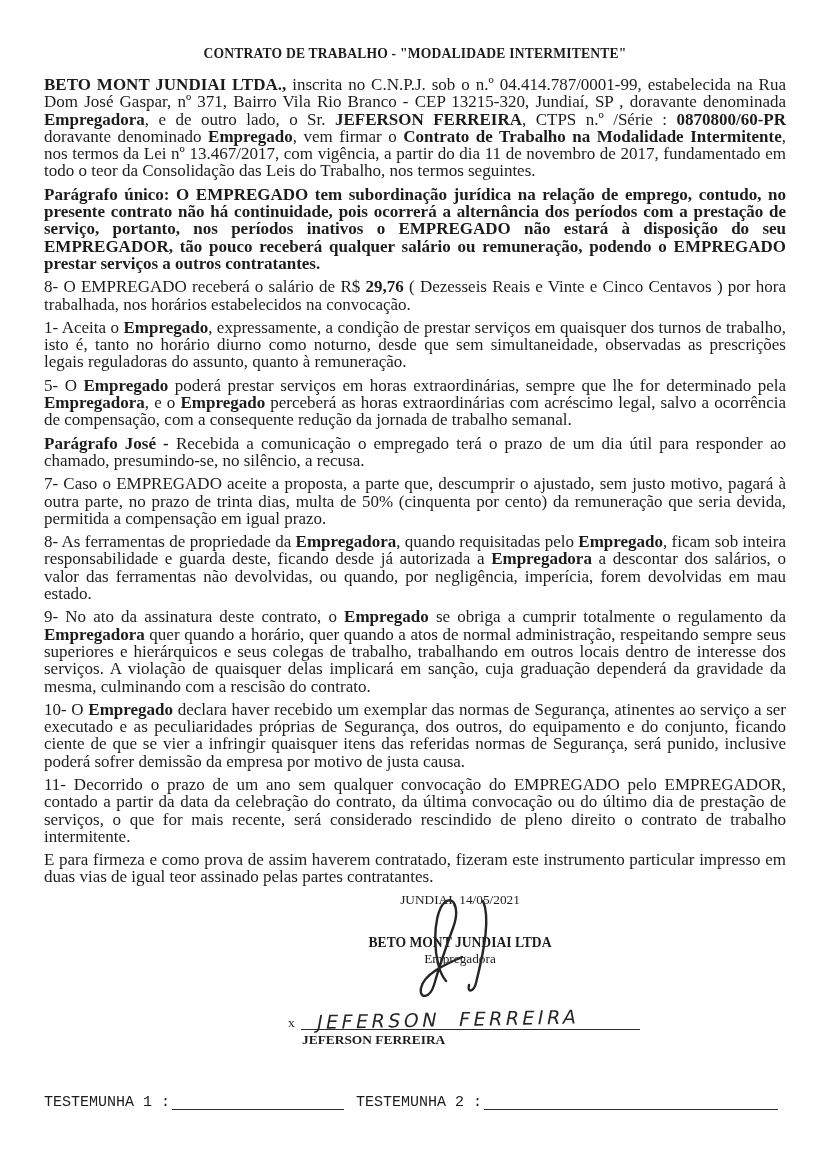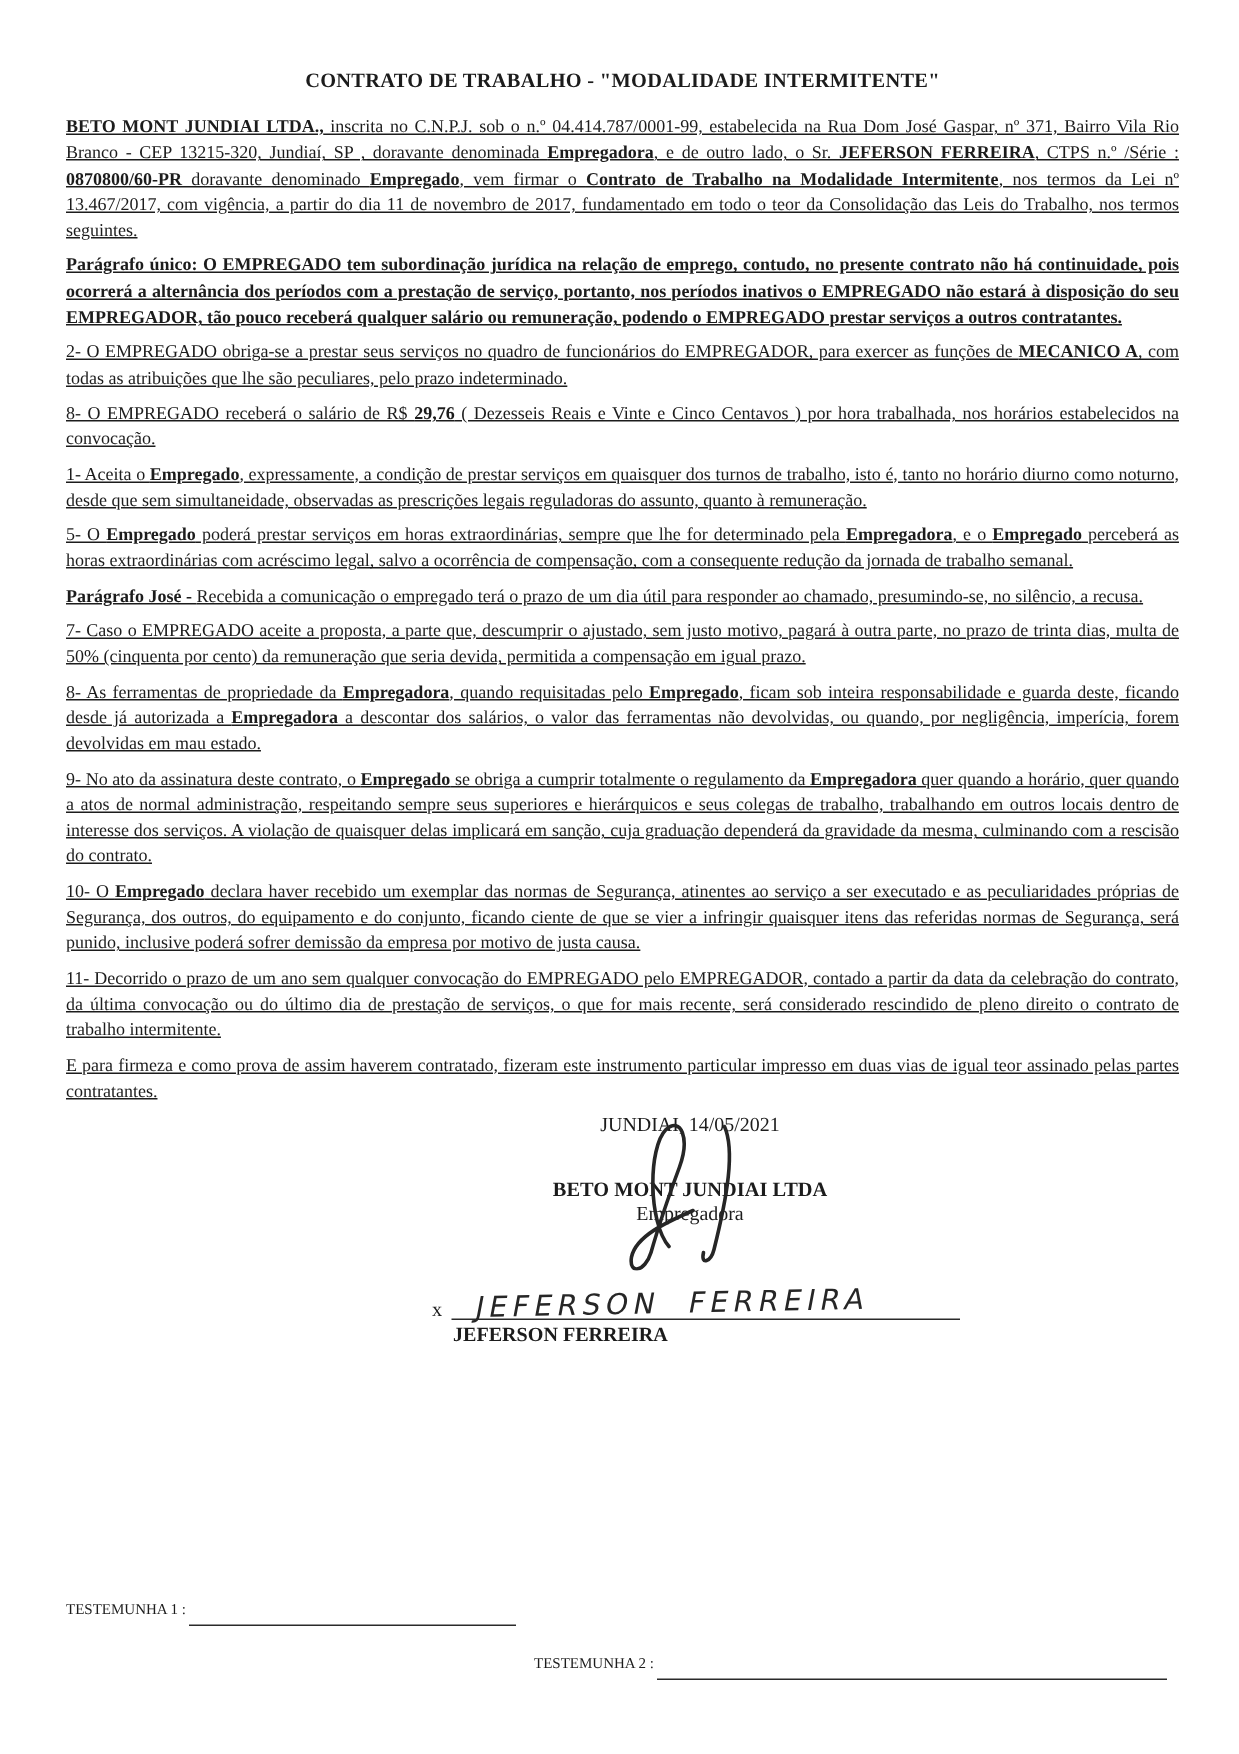--- a/index.html
+++ b/index.html
@@ -18,23 +18,22 @@
   .doc-title{
     text-align:center;
     font-weight:bold;
     font-size:13.6px;
     letter-spacing:.2px;
     margin:0 0 14px 0;
   }
   .para{
     margin:0 0 6px 0;
     text-align:justify;
-    font-size:12px;
+    font-size:17px;
     line-height:17.3px;
-    text-decoration:underline;
   }
   .para.no-gap{margin-bottom:0;}
   .para.all-bold{font-weight:bold;}
   .b{font-weight:bold;}
   .date-line{
     text-align:center;
     position:relative;
     left:45px;
     font-size:13.3px;
     margin-top:5px;
@@ -80,42 +79,42 @@
     transform-origin:left bottom;
   }
   .employee-name{
     margin:2px 0 0 258px;
     font-weight:bold;
     font-size:13.4px;
   }
   .witness-row{
     position:absolute;
     left:44px;right:48px;
-    top:1068px;
+    top:1094px;
     display:flex;
-    font-size:10px;
+    font-size:15px;
+    font-family:Liberation Mono, monospace;
   }
   .witness-group1{flex:0 0 300px;display:flex;}
-  .witness-group2{flex:1;display:flex;margin-left:12px;margin-top:36px;}
+  .witness-group2{flex:1;display:flex;margin-left:12px;}
   .witness-label{white-space:nowrap;}
   .uline{flex:1;border-bottom:1.2px solid #2a2a2a;height:15px;margin-left:2px;}
 </style>
 </head>
 <body>
 
 <div class="page">
   <div class="content">
 
     <div class="doc-title">CONTRATO DE TRABALHO - "MODALIDADE INTERMITENTE"</div>
 
     <p class="para"><span class="b">BETO MONT JUNDIAI LTDA.,</span><span> inscrita no C.N.P.J. sob o n.º 04.414.787/0001-99, estabelecida na Rua Dom José Gaspar, nº 371, Bairro Vila Rio Branco - CEP 13215-320, Jundiaí, SP , doravante denominada </span><span class="b">Empregadora</span><span>, e de outro lado, o Sr. </span><span class="b">JEFERSON FERREIRA</span><span>, CTPS n.º /Série : </span><span class="b">0870800/60-PR</span><span> doravante denominado </span><span class="b">Empregado</span><span>, vem firmar o </span><span class="b">Contrato de Trabalho na Modalidade Intermitente</span><span>, nos termos da Lei nº 13.467/2017, com vigência, a partir do dia 11 de novembro de 2017, fundamentado em todo o teor da Consolidação das Leis do Trabalho, nos termos seguintes.</span></p>
 
     <p class="para all-bold"><span class="b">Parágrafo único: O EMPREGADO tem subordinação jurídica na relação de emprego, contudo, no presente contrato não há continuidade, pois ocorrerá a alternância dos períodos com a prestação de serviço, portanto, nos períodos inativos o EMPREGADO não estará à disposição do seu EMPREGADOR, tão pouco receberá qualquer salário ou remuneração, podendo o EMPREGADO prestar serviços a outros contratantes.</span></p>
 
-    <p class="para"><span>2- O EMPREGADO obriga-se a prestar seus serviços no quadro de funcionários do EMPREGADOR, para exercer as funções de </span><span class="b">MECANICO A</span><span>, com todas as atribuições que lhe são peculiares, pelo prazo indeterminado.</span></p>
     <p class="para"><span>8- O EMPREGADO receberá o salário de R$ </span><span class="b">29,76</span><span> ( Dezesseis Reais  e Vinte e Cinco Centavos  ) por hora trabalhada, nos horários estabelecidos na convocação.</span></p>
     <p class="para"><span>1- Aceita o </span><span class="b">Empregado</span><span>, expressamente, a condição de prestar serviços em quaisquer dos turnos de trabalho, isto é, tanto no horário diurno como noturno, desde que sem simultaneidade, observadas as prescrições legais reguladoras do assunto, quanto à remuneração.</span></p>
     <p class="para"><span>5- O </span><span class="b">Empregado</span><span> poderá prestar serviços em horas extraordinárias, sempre que lhe for determinado pela </span><span class="b">Empregadora</span><span>, e o </span><span class="b">Empregado</span><span> perceberá as horas extraordinárias com acréscimo legal, salvo a ocorrência de compensação, com a consequente redução da jornada de trabalho semanal.</span></p>
     <p class="para"><span class="b">Parágrafo José - </span><span>Recebida a comunicação o empregado terá o prazo de um dia útil para responder ao chamado, presumindo-se, no silêncio, a recusa.</span></p>
     <p class="para"><span>7- Caso o EMPREGADO aceite a proposta, a parte que, descumprir o ajustado,  sem justo motivo, pagará à outra parte, no prazo de trinta dias, multa de 50% (cinquenta por cento) da remuneração que seria devida, permitida a compensação em igual prazo.</span></p>
     <p class="para"><span>8- As ferramentas de propriedade da </span><span class="b">Empregadora</span><span>, quando requisitadas pelo </span><span class="b">Empregado</span><span>, ficam sob inteira responsabilidade e guarda deste, ficando desde já autorizada a </span><span class="b">Empregadora</span><span> a descontar dos salários, o valor das ferramentas não devolvidas, ou quando, por negligência, imperícia, forem devolvidas em mau estado.</span></p>
     <p class="para"><span>9- No ato da assinatura deste contrato, o </span><span class="b">Empregado</span><span> se obriga a cumprir totalmente o regulamento da </span><span class="b">Empregadora</span><span> quer quando a horário, quer quando a atos de normal administração, respeitando sempre seus superiores e hierárquicos e seus colegas de trabalho, trabalhando em outros locais dentro de interesse dos serviços. A violação de quaisquer delas implicará em sanção, cuja graduação dependerá da gravidade da mesma, culminando com a rescisão do contrato.</span></p>
     <p class="para"><span>10- O </span><span class="b">Empregado</span><span> declara haver recebido um exemplar das normas de Segurança, atinentes ao serviço a ser executado e as peculiaridades próprias de Segurança, dos outros, do equipamento e do conjunto, ficando ciente de que se vier a infringir quaisquer itens das referidas normas de Segurança, será punido, inclusive poderá sofrer demissão da empresa por motivo de justa causa.</span></p>
     <p class="para"><span>11- Decorrido o prazo de um ano sem qualquer convocação do EMPREGADO pelo EMPREGADOR, contado a partir da data da celebração do contrato, da última convocação ou do último dia de prestação de serviços, o que for mais recente, será considerado rescindido de pleno direito o contrato de trabalho intermitente.</span></p>
     <p class="para"><span>E para firmeza e como prova de assim haverem contratado, fizeram este instrumento particular impresso em duas vias de igual teor assinado pelas partes contratantes.</span></p>

